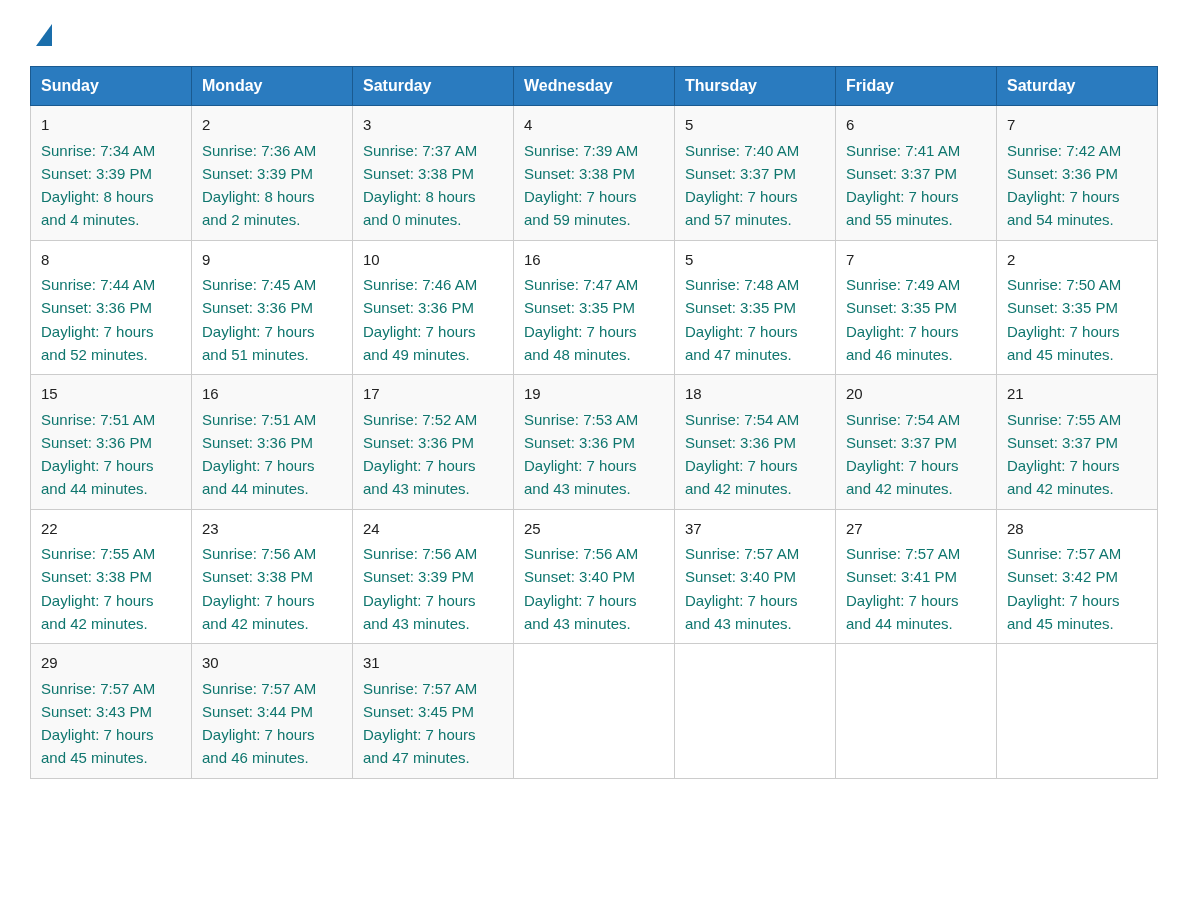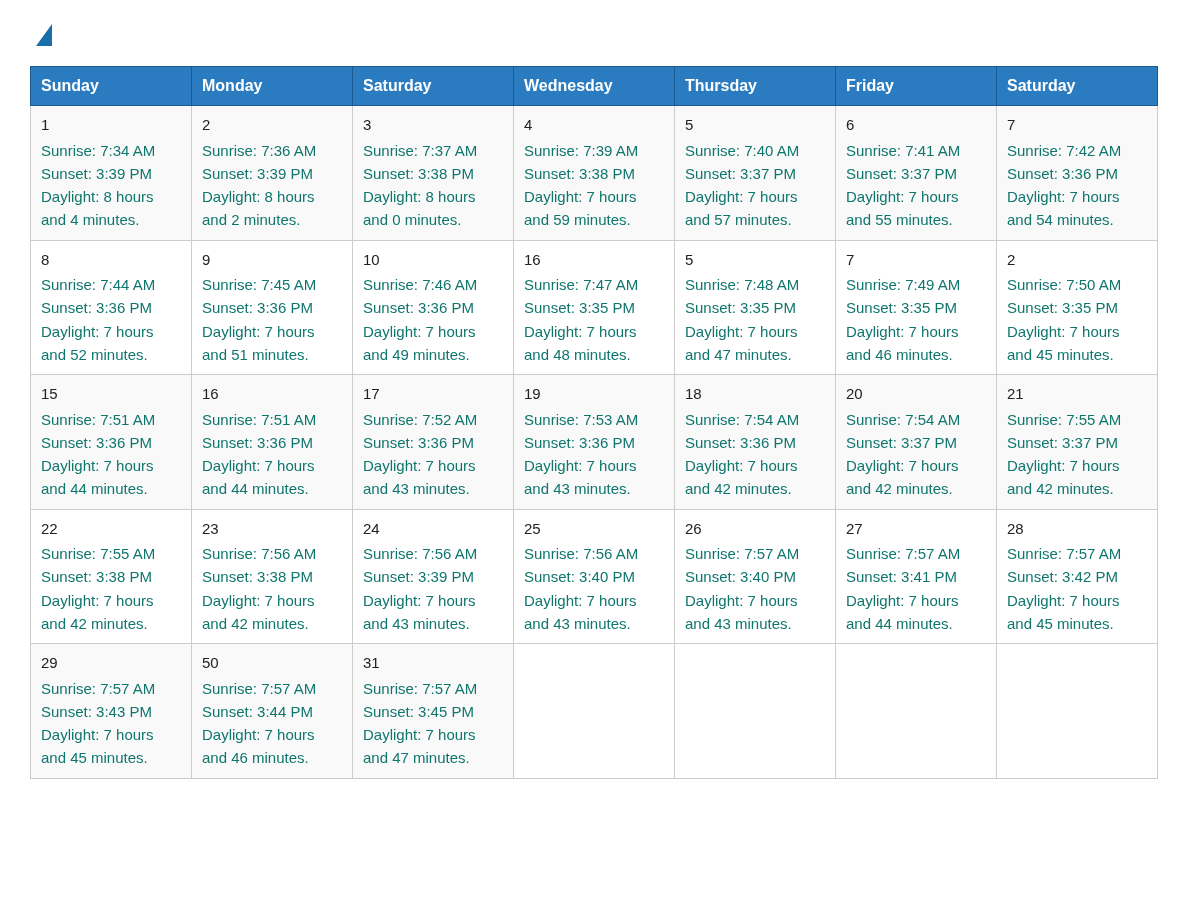--- a/index.html
+++ b/index.html
@@ -239,39 +239,39 @@
       </td>
         <td>
         <span class="day-number">24</span>
         <span class="day-info">Sunrise: 7:56 AM<br>Sunset: 3:39 PM<br>Daylight: 7 hours and 43 minutes.</span>
       </td>
         <td>
         <span class="day-number">25</span>
         <span class="day-info">Sunrise: 7:56 AM<br>Sunset: 3:40 PM<br>Daylight: 7 hours and 43 minutes.</span>
       </td>
         <td>
-        <span class="day-number">26</span>
+        <span class="day-number">37</span>
         <span class="day-info">Sunrise: 7:57 AM<br>Sunset: 3:40 PM<br>Daylight: 7 hours and 43 minutes.</span>
       </td>
         <td>
         <span class="day-number">27</span>
         <span class="day-info">Sunrise: 7:57 AM<br>Sunset: 3:41 PM<br>Daylight: 7 hours and 44 minutes.</span>
       </td>
         <td>
         <span class="day-number">28</span>
         <span class="day-info">Sunrise: 7:57 AM<br>Sunset: 3:42 PM<br>Daylight: 7 hours and 45 minutes.</span>
       </td>
       </tr>
       <tr>
         <td>
         <span class="day-number">29</span>
         <span class="day-info">Sunrise: 7:57 AM<br>Sunset: 3:43 PM<br>Daylight: 7 hours and 45 minutes.</span>
       </td>
         <td>
-        <span class="day-number">50</span>
+        <span class="day-number">30</span>
         <span class="day-info">Sunrise: 7:57 AM<br>Sunset: 3:44 PM<br>Daylight: 7 hours and 46 minutes.</span>
       </td>
         <td>
         <span class="day-number">31</span>
         <span class="day-info">Sunrise: 7:57 AM<br>Sunset: 3:45 PM<br>Daylight: 7 hours and 47 minutes.</span>
       </td>
         <td class="empty-cell"></td>
         <td class="empty-cell"></td>
         <td class="empty-cell"></td>
         <td class="empty-cell"></td>

